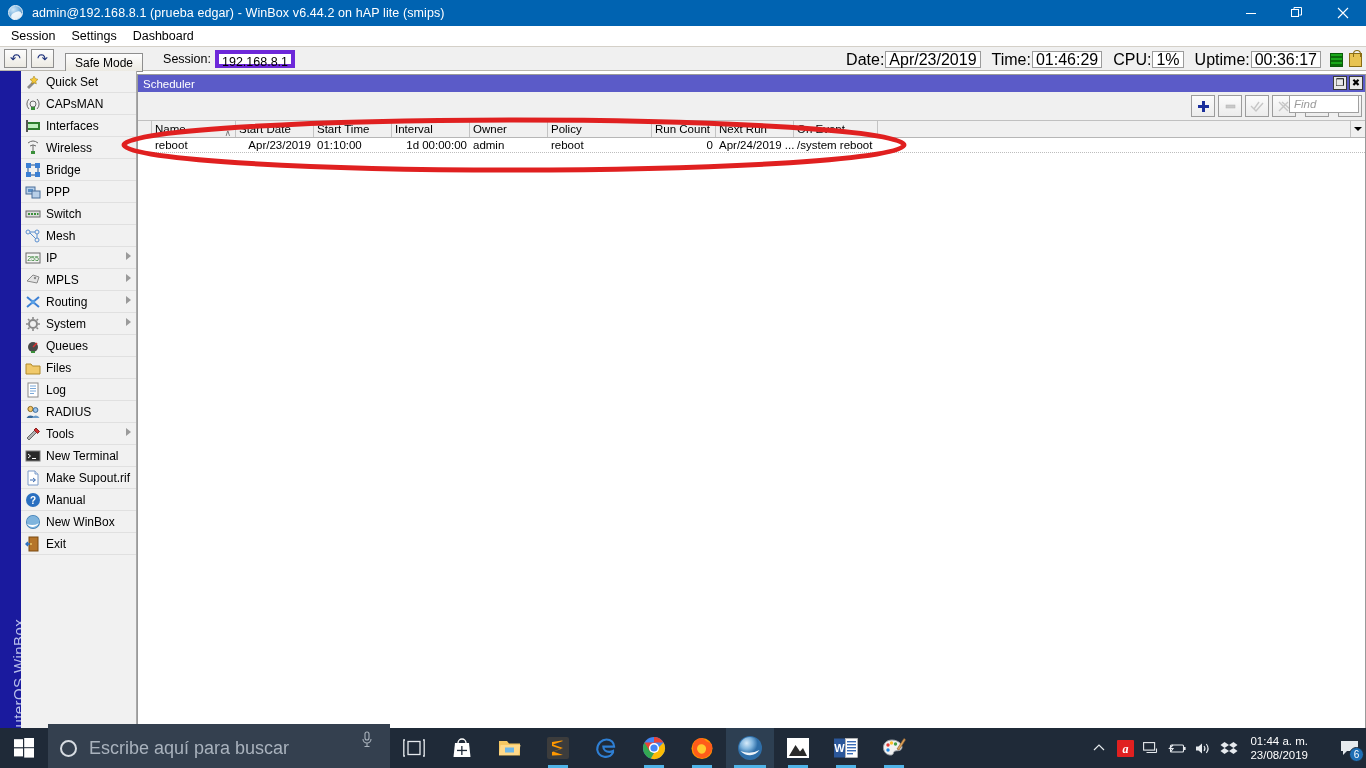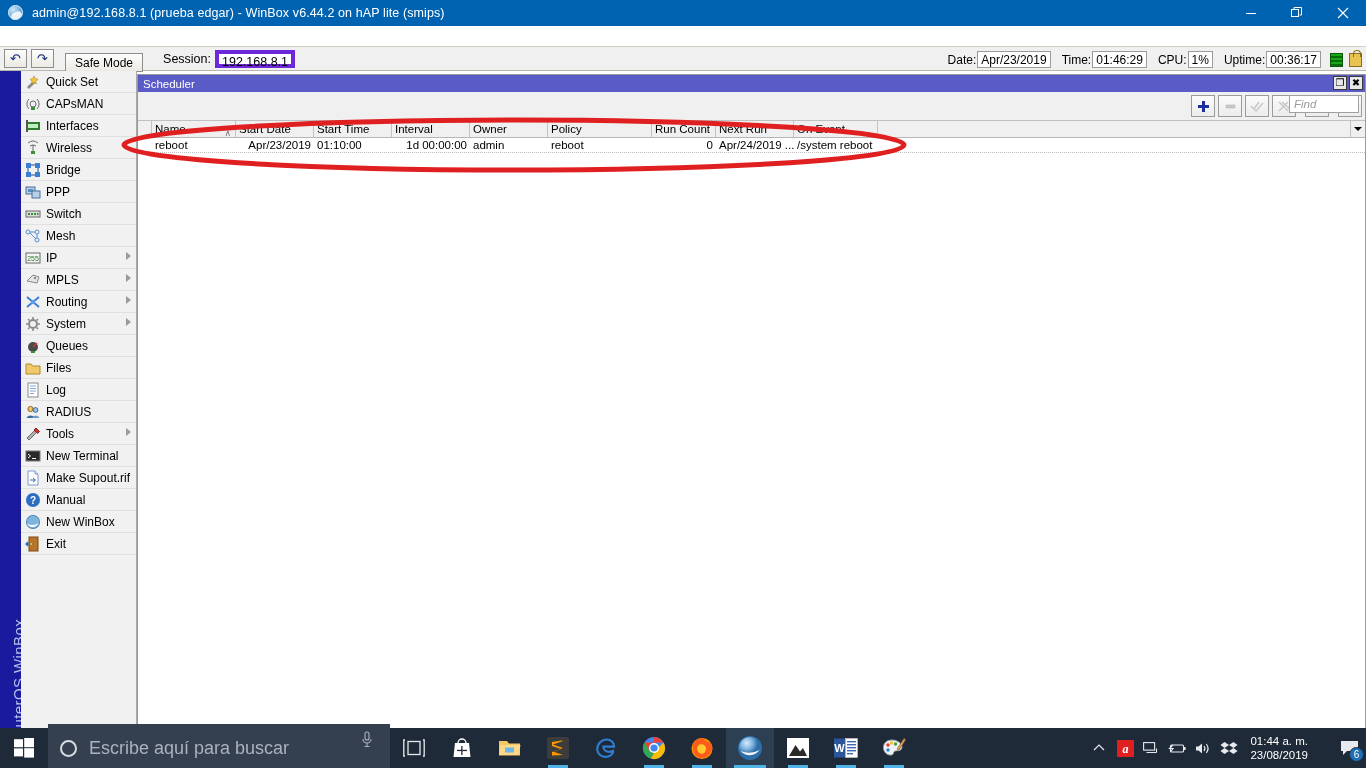--- a/index.html
+++ b/index.html
@@ -77,21 +77,21 @@
   .tb-btn.arrow { width: 23px; color: #1b2f7a; font-size: 13px; }
   .tb-btn.safemode { padding: 0 9px; margin-left: 11px; margin-top: 8px; }
   .sess-label { margin-left: 20px; font-size: 12.5px; color:#000; }
   .sess-box {
     margin-left: 4px; height: 18px; min-width: 66px;
     border: 4px solid #6d28d9; background: #ffffff;
     font-size: 12.5px; color: #000; padding: 0 3px; line-height: 17px;
   }
   .tb-right {
     position: absolute; right: 4px; top: 0; height: 25px;
-    display: flex; align-items: center; font-size: 12px; color:#000;
+    display: flex; align-items: center; font-size: 16px; color:#000;
   }
   .stat-pair { display: flex; align-items: center; margin-left: 11px; }
   .stat-key { }
   .stat-val {
     border: 1px solid #9b9b9b; background: #ffffff;
     height: 17px; line-height: 16px; padding: 0 3px; margin-left: 1px;
   }
   .ind-green {
     margin-left: 9px; width: 13px; height: 14px;
     background: #0b8a0b; border: 1px solid #0a5c0a;
@@ -320,20 +320,25 @@
         </svg>
       </div>
       <div class="win-ctrl">
         <svg width="12" height="12" viewBox="0 0 12 12">
           <path d="M1 1 L11 11 M11 1 L1 11" stroke="#fff" stroke-width="1.1"></path>
         </svg>
       </div>
     </div>
   </div>
 
+  <div class="menubar">
+    <div class="mi">Session</div>
+    <div class="mi">Settings</div>
+    <div class="mi">Dashboard</div>
+  </div>
 
   <div class="wb-toolbar">
     <div class="tb-btn arrow">↶</div>
     <div class="tb-btn arrow">↷</div>
     <div class="tb-btn safemode">Safe Mode</div>
     <div class="sess-label">Session:</div>
     <div class="sess-box">192.168.8.1</div>
 
     <div class="tb-right">
       <div class="stat-pair">

